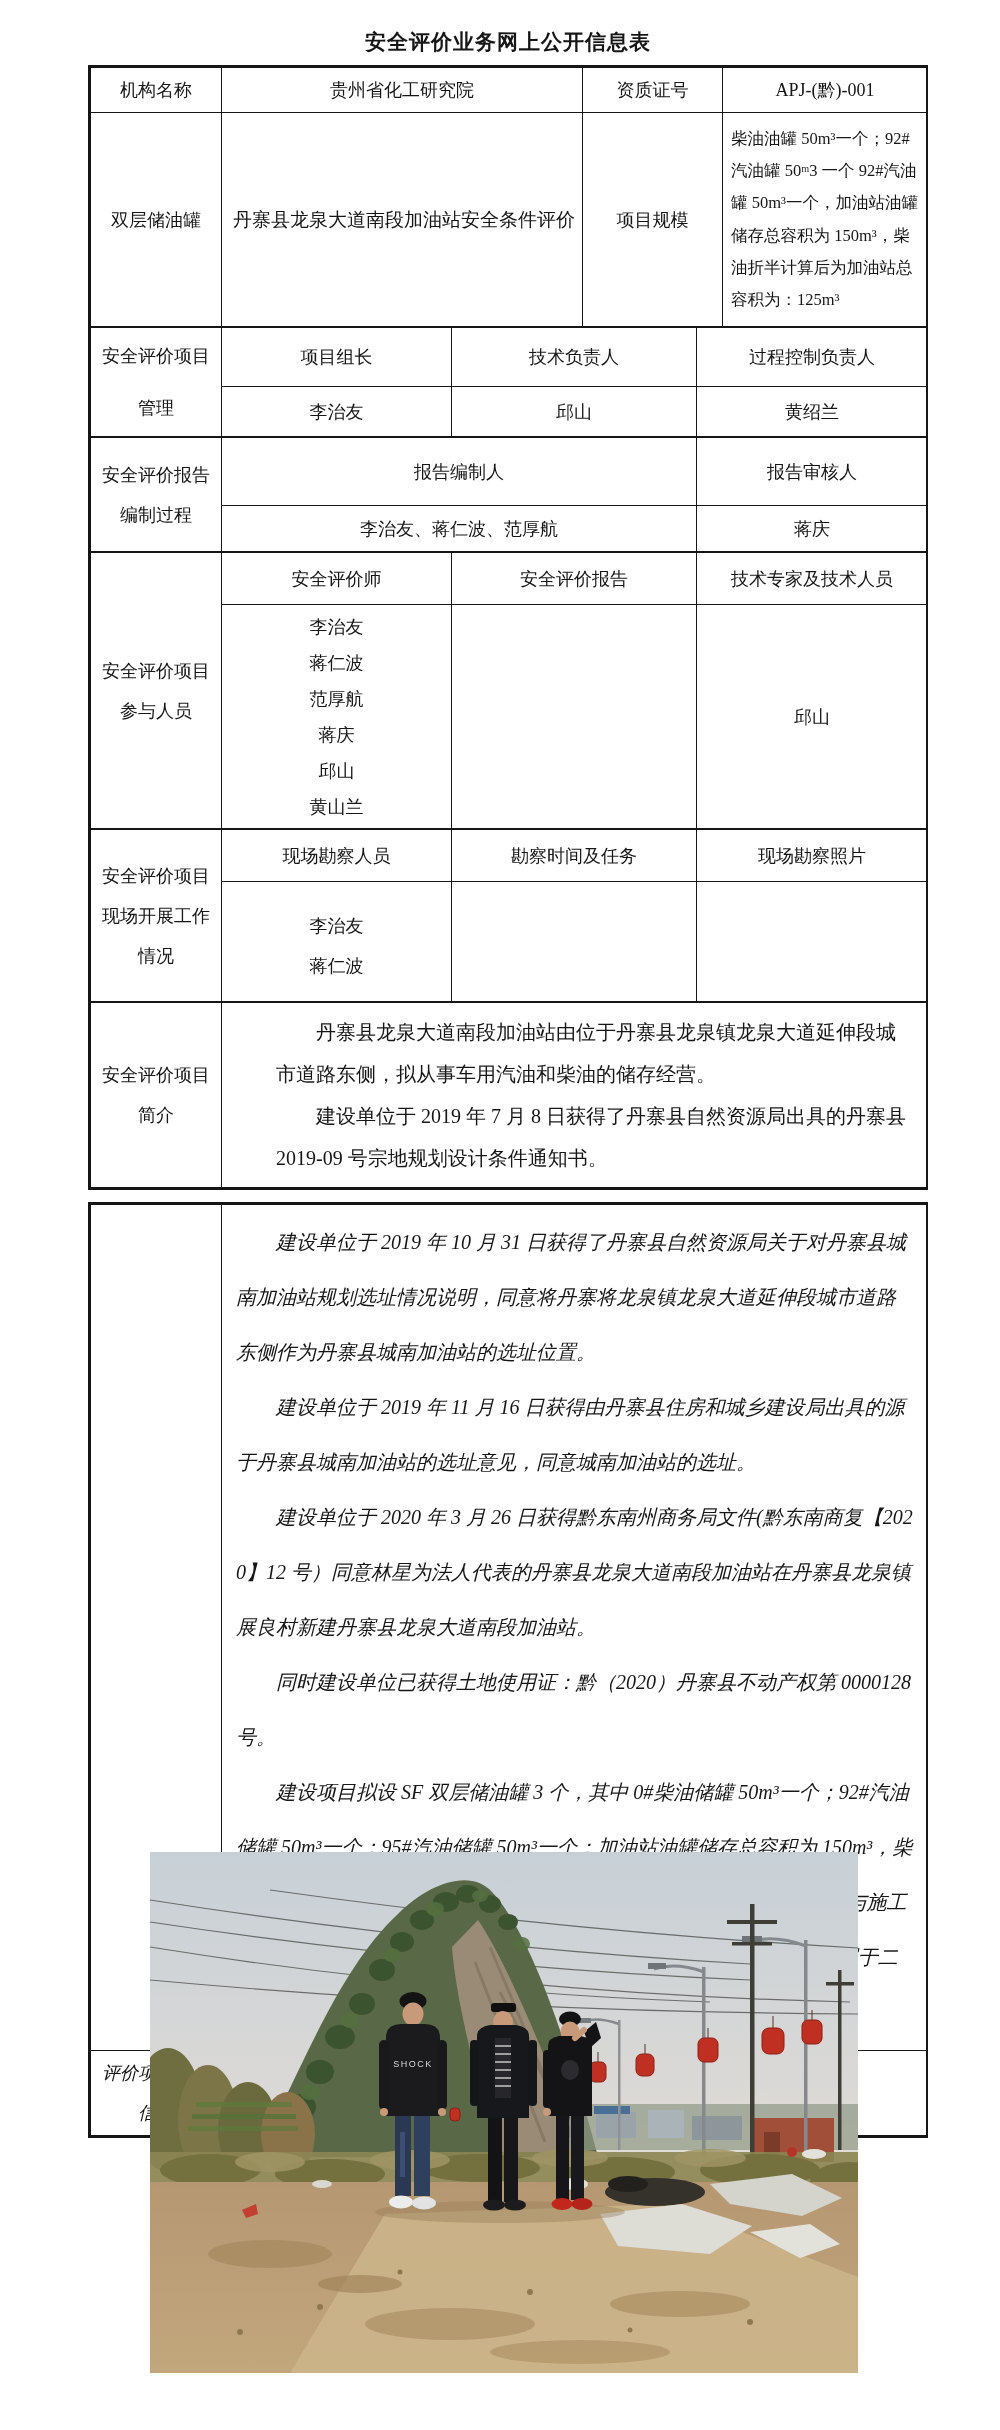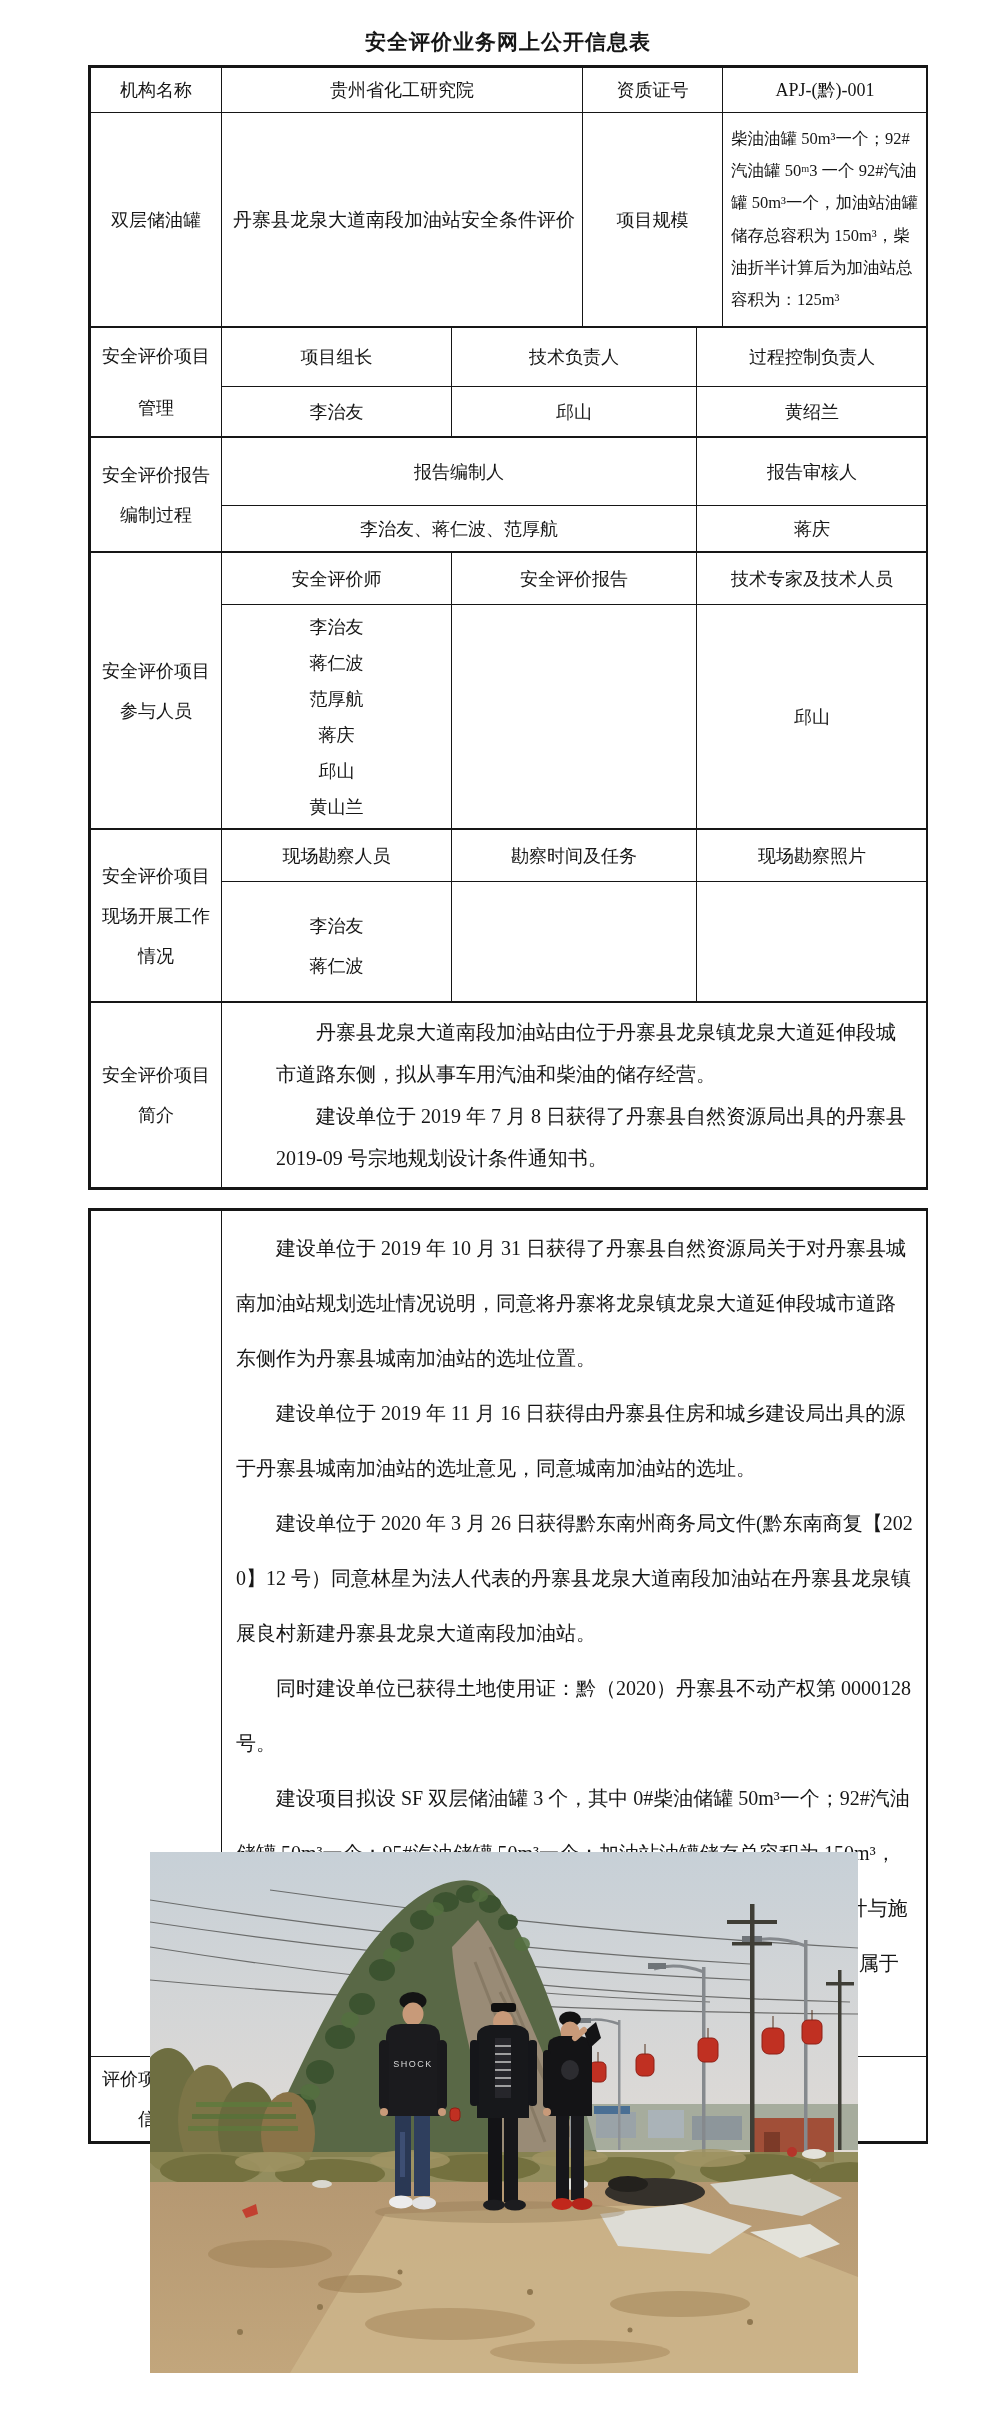--- a/index.html
+++ b/index.html
@@ -1,21 +1,21 @@
 <!DOCTYPE html>
 <html><head>
 <meta charset="utf-8">
 <style>
   html,body{margin:0;padding:0;background:#ffffff;}
   body{width:1000px;height:2430px;font-family:"Liberation Serif",serif;color:#161616;overflow:hidden;}
   .page{position:relative;width:1000px;height:2430px;background:#fff;}
   .doc{position:absolute;left:88px;top:28px;width:840px;}
   .title{text-align:center;font-size:21px;font-weight:bold;letter-spacing:1px;margin:0 0 9px 0;}
   .tblock{border:2px solid #161616;}
-  .tblock + .tblock{margin-top:18px;}
+  .tblock + .tblock{margin-top:12px;font-style:italic;}
   table{border-collapse:collapse;table-layout:fixed;width:100%;}
   td{border:1px solid #161616;text-align:center;vertical-align:middle;font-size:18px;padding:2px 6px;word-break:break-all;}
   td.lab{font-size:18px;white-space:pre-line;line-height:40px;}
   td.lab.wide{line-height:52px;}
   td.lft{text-align:left;}
   td.top{vertical-align:top;}
   .pname{font-size:19px;line-height:2.5;text-align:center;padding-left:10px;}
   .pscale{font-size:16.5px;line-height:1.95;text-align:left;padding:4px 8px;border-radius:25px;}
   .names{white-space:pre-line;line-height:36px;font-size:18px;}
   .names2{white-space:pre-line;line-height:40px;font-size:18px;padding-top:24px;}

